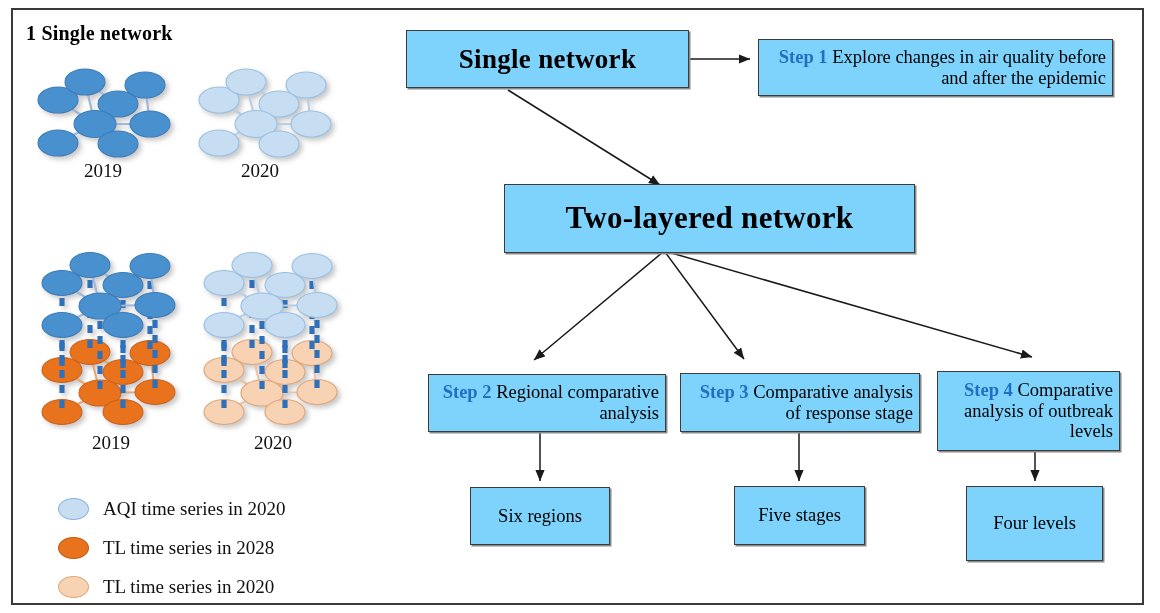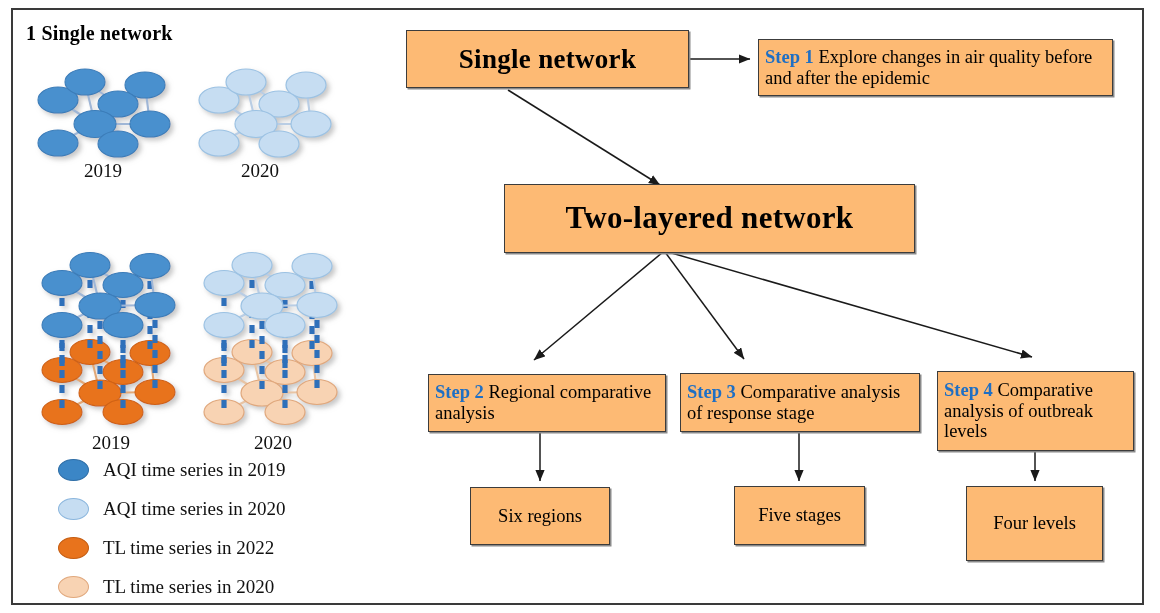--- a/index.html
+++ b/index.html
@@ -16,25 +16,25 @@
     font-size:20px;color:#000;white-space:nowrap;letter-spacing:.2px;
   }
 
   .year-label{
     position:absolute;font-family:"Liberation Serif",serif;font-size:19px;
     color:#111;text-align:center;white-space:nowrap;
   }
 
   
   .fbox{
-    position:absolute;box-sizing:border-box;background:#fdba74;
+    position:absolute;box-sizing:border-box;background:#7dd3fc;
     border:1.6px solid #3c3c3c;
     box-shadow:1.5px 1.5px 0 0 #8a8a8a;
     display:flex;align-items:center;justify-content:center;
-    text-align:left;font-family:"Liberation Serif",serif;color:#000;
+    text-align:right;font-family:"Liberation Serif",serif;color:#000;
     line-height:1.12;padding:2px 6px;
   }
   .fbox.title{font-weight:bold;font-size:27px;letter-spacing:.3px;}
   .fbox.title2{font-weight:bold;font-size:31px;letter-spacing:.3px;}
   .fbox.step{font-size:18.5px;margin-top:8px;}
   .fbox.leaf{font-size:18.5px;}
   .stepnum{color:#1f6fc4;font-weight:bold;}
 
   
   .ovl{position:absolute;left:0;top:0;width:1160px;height:613px;pointer-events:none;}
@@ -262,42 +262,38 @@
   <div class="fbox title2" style="left:504px;top:184px;width:411px;height:69px;">Two-layered network</div>
 
   <div class="fbox step" style="left:428px;top:366px;width:238px;height:58px;">
     <span><span class="stepnum">Step 2</span><span> Regional comparative analysis</span></span>
   </div>
 
   <div class="fbox step" style="left:680px;top:365px;width:240px;height:59px;">
     <span><span class="stepnum">Step 3</span><span> Comparative analysis of response stage</span></span>
   </div>
 
-  <div class="fbox step" style="left:937px;top:363px;width:197px;height:80px;">
+  <div class="fbox step" style="left:937px;top:363px;width:183px;height:80px;">
     <span><span class="stepnum">Step 4</span><span> Comparative analysis of outbreak levels</span></span>
   </div>
 
   <div class="fbox leaf" style="left:470px;top:487px;width:140px;height:58px;">Six regions</div>
 
   <div class="fbox leaf" style="left:734px;top:486px;width:131px;height:59px;">Five stages</div>
 
   <div class="fbox leaf" style="left:966px;top:486px;width:137px;height:75px;">Four levels</div>
 
-  <div class="legend-row" style="left:58px;top:459px;">
-    <span class="legend-mark" style="background:#3b86c6;border:1.4px solid #2f6ea6;"></span>
-    <span class="legend-text">AQI time series in 2019</span>
-  </div>
 
   <div class="legend-row" style="left:58px;top:498px;">
     <span class="legend-mark" style="background:#c6ddf2;border:1.4px solid #8bb6dd;"></span>
     <span class="legend-text">AQI time series in 2020</span>
   </div>
 
   <div class="legend-row" style="left:58px;top:537px;">
     <span class="legend-mark" style="background:#e8731c;border:1.4px solid #c45d12;"></span>
-    <span class="legend-text">TL time series in 2022</span>
+    <span class="legend-text">TL time series in 2028</span>
   </div>
 
   <div class="legend-row" style="left:58px;top:576px;">
     <span class="legend-mark" style="background:#f8d3b3;border:1.4px solid #e0a87d;"></span>
     <span class="legend-text">TL time series in 2020</span>
   </div>
 </div>
 
 </body></html>

